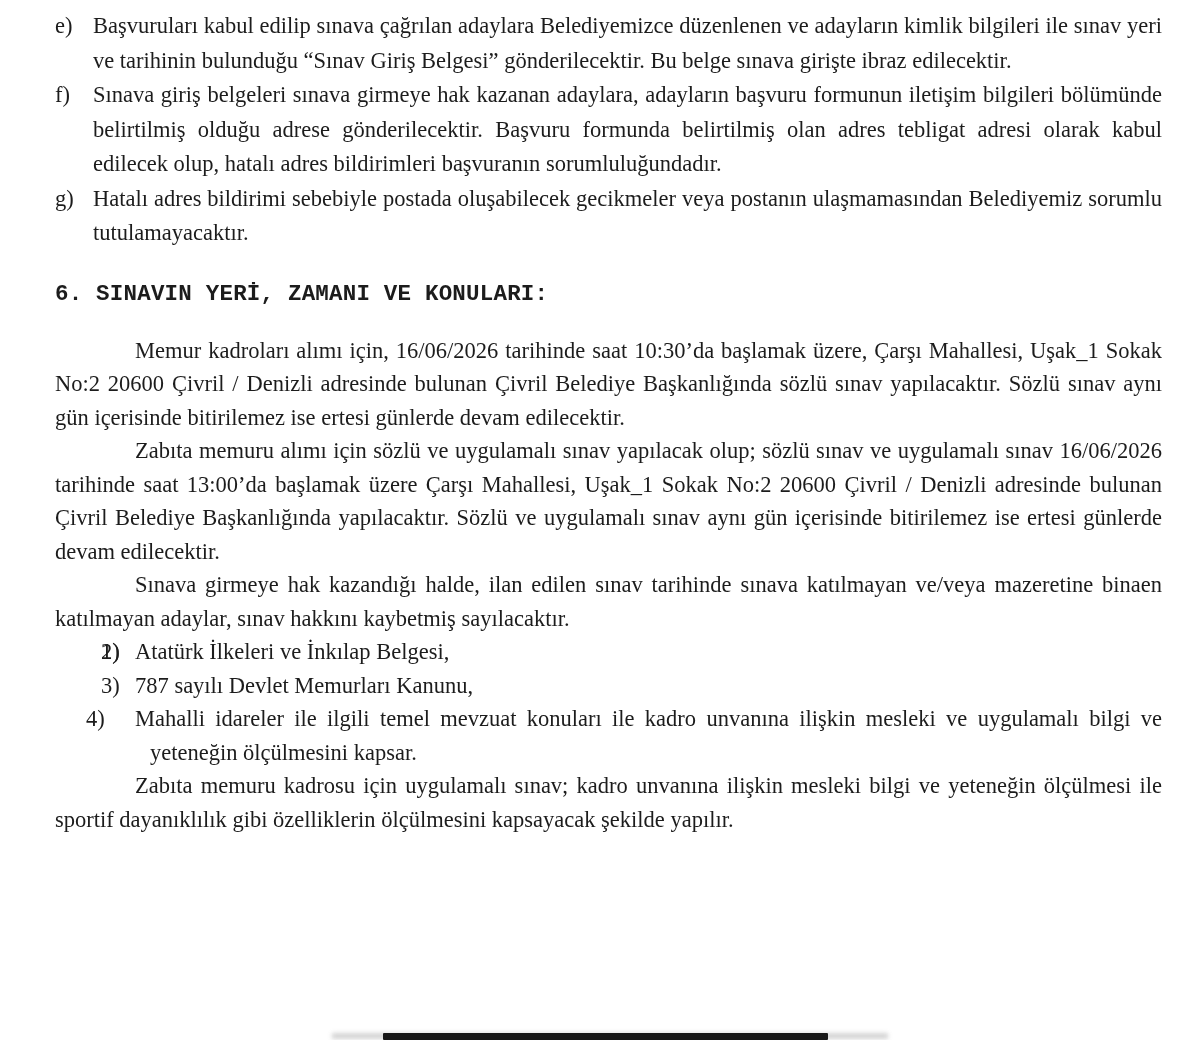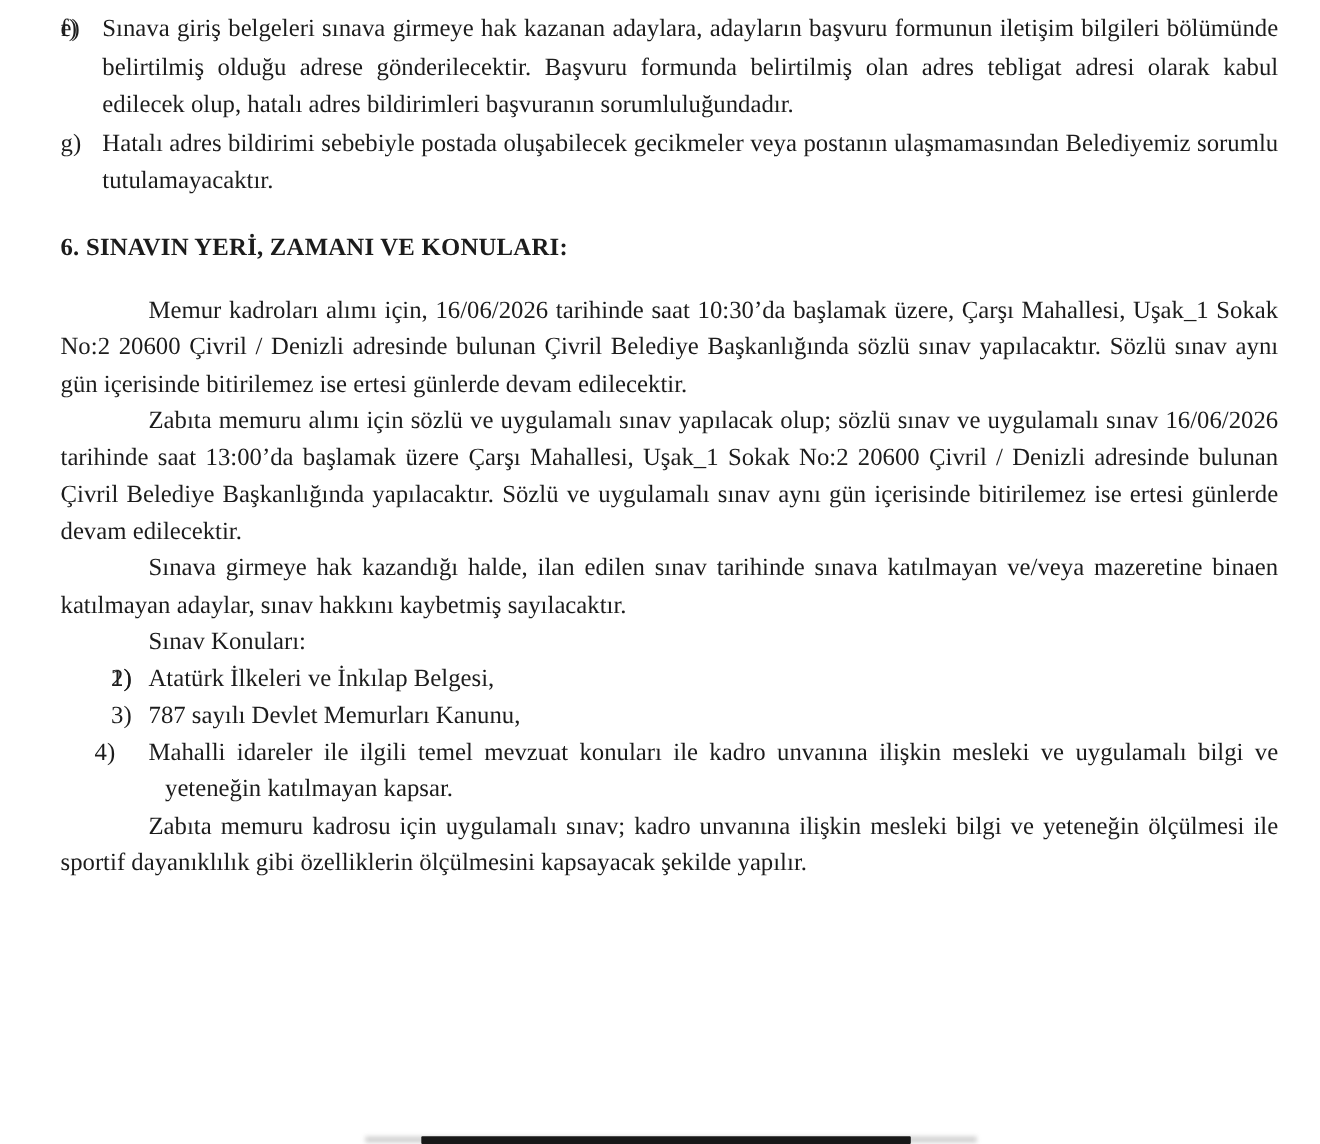--- a/index.html
+++ b/index.html
@@ -36,20 +36,21 @@
     top: 0;
     line-height: 34.5px;
   }
   
   .section-heading {
     font-size: 22.5px;
     font-weight: bold;
     margin: 28px 0 25px 0;
     line-height: 30px;
     letter-spacing: 0.2px;
+    font-family: Liberation Mono, monospace;
   }
   
   .body-para {
     margin: 0;
     text-indent: 80px;
     text-align: justify;
     line-height: 33.5px;
   }
   .subhead {
     margin: 0 0 0 80px;
@@ -92,56 +93,55 @@
     filter: blur(0.6px);
     border-radius: 1px;
   }
 </style>
 </head>
 <body>
 
 <div class="page">
 
   <div class="li">
-    <span class="li-label">e)</span>
+    <span class="li-label">e)</span><span>Başvuruları kabul edilip sınava çağrılan adaylara Belediyemizce düzenlenen ve adayların kimlik bilgileri ile sınav yeri ve tarihinin bulunduğu “Sınav Giriş Belgesi” gönderilecektir. Bu belge sınava girişte ibraz edilecektir.</span>
   </div>
 
   <div class="li">
     <span class="li-label">f)</span><span>Sınava giriş belgeleri sınava girmeye hak kazanan adaylara, adayların başvuru formunun iletişim bilgileri bölümünde belirtilmiş olduğu adrese gönderilecektir. Başvuru formunda belirtilmiş olan adres tebligat adresi olarak kabul edilecek olup, hatalı adres bildirimleri başvuranın sorumluluğundadır.</span>
   </div>
 
   <div class="li">
     <span class="li-label">g)</span><span>Hatalı adres bildirimi sebebiyle postada oluşabilecek gecikmeler veya postanın ulaşmamasından Belediyemiz sorumlu tutulamayacaktır.</span>
   </div>
 
   <h2 class="section-heading">6. SINAVIN YERİ, ZAMANI VE KONULARI:</h2>
 
   <p class="body-para">Memur kadroları alımı için, 16/06/2026 tarihinde saat 10:30’da başlamak üzere, Çarşı Mahallesi, Uşak_1 Sokak No:2 20600 Çivril / Denizli adresinde bulunan Çivril Belediye Başkanlığında sözlü sınav yapılacaktır. Sözlü sınav aynı gün içerisinde bitirilemez ise ertesi günlerde devam edilecektir.</p>
 
   <p class="body-para">Zabıta memuru alımı için sözlü ve uygulamalı sınav yapılacak olup; sözlü sınav ve uygulamalı sınav 16/06/2026 tarihinde saat 13:00’da başlamak üzere Çarşı Mahallesi, Uşak_1 Sokak No:2 20600 Çivril / Denizli adresinde bulunan Çivril Belediye Başkanlığında yapılacaktır. Sözlü ve uygulamalı sınav aynı gün içerisinde bitirilemez ise ertesi günlerde devam edilecektir.</p>
 
   <p class="body-para">Sınava girmeye hak kazandığı halde, ilan edilen sınav tarihinde sınava katılmayan ve/veya mazeretine binaen katılmayan adaylar, sınav hakkını kaybetmiş sayılacaktır.</p>
 
-  <p class="subhead">Sınav Konuları:</p>
 
 
   <div class="nli">
     <span class="num">1)</span>
   </div>
 
   <div class="nli">
     <span class="num">2)</span><span>Atatürk İlkeleri ve İnkılap Belgesi,</span>
   </div>
 
   <div class="nli">
     <span class="num">3)</span><span>787 sayılı Devlet Memurları Kanunu,</span>
   </div>
 
   <div class="nli wrapped">
-    <span class="num">4)</span><span>Mahalli idareler ile ilgili temel mevzuat konuları ile kadro unvanına ilişkin mesleki ve uygulamalı bilgi ve yeteneğin katılmayan kapsar.</span>
+    <span class="num">4)</span><span>Mahalli idareler ile ilgili temel mevzuat konuları ile kadro unvanına ilişkin mesleki ve uygulamalı bilgi ve yeteneğin ölçülmesini kapsar.</span>
   </div>
 
   <p class="body-para">Zabıta memuru kadrosu için uygulamalı sınav; kadro unvanına ilişkin mesleki bilgi ve yeteneğin ölçülmesi ile sportif dayanıklılık gibi özelliklerin ölçülmesini kapsayacak şekilde yapılır.</p>
 
   <div class="redaction-under"></div>
   <div class="redaction-bar"></div>
 
 </div>
 
 </body></html>

